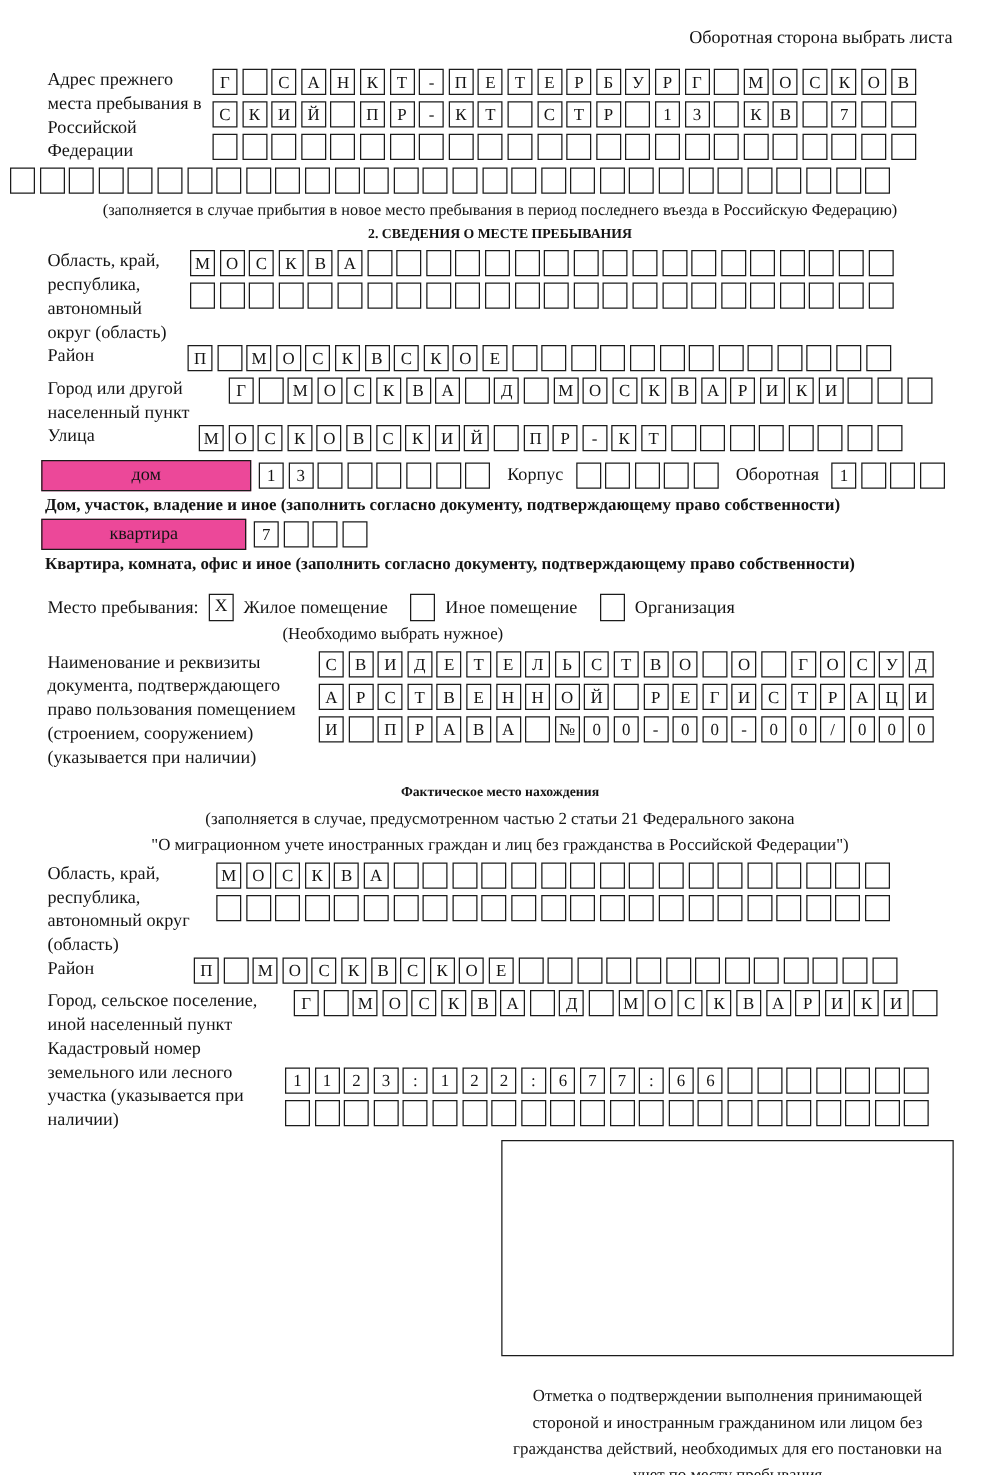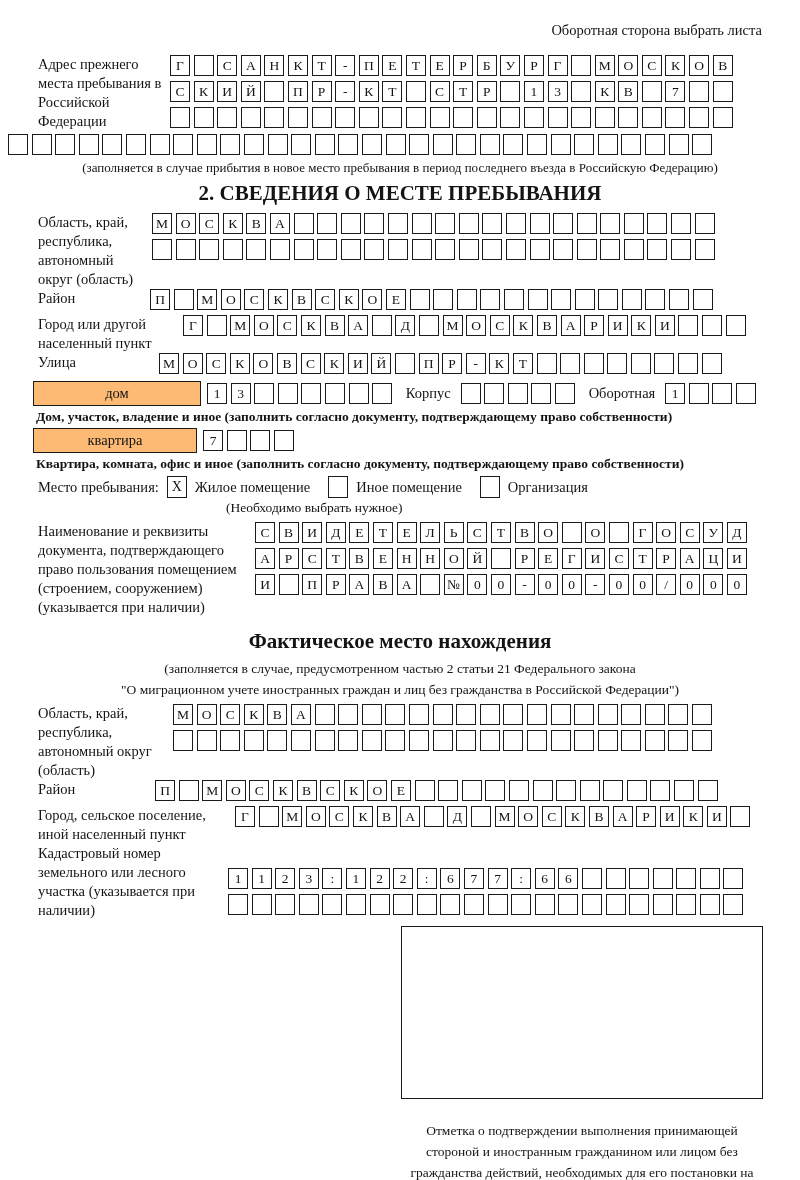--- a/index.html
+++ b/index.html
@@ -24,30 +24,30 @@
   .cellrow{display:flex;margin-bottom:5px;}
   .cellrow.inline{margin-bottom:0;}
   .cell{
     flex:0 0 18px;width:18px;height:19px;border:1.5px solid #1b1b1b;margin-right:3.6px;
     display:flex;align-items:center;justify-content:center;
     font-size:13.5px;line-height:1;background:#fff;
   }
   .full{margin-left:8px;margin-top:1px;}
   .cnote{text-align:center;font-size:13px;margin-top:1px;}
   .nl{font-size:13.5px;line-height:21px;margin-top:0;}
-  .sec-title{text-align:center;font-size:21px;font-weight:bold;margin:5px 0 7px 0;}
+  .sec-title{text-align:center;font-size:11px;font-weight:bold;margin:5px 0 7px 0;}
   .mt12{margin-top:12px;margin-bottom:4px;}
   .houserow{display:flex;align-items:center;margin:2px 0 3px 33px;}
   .named-box{border:1.6px solid #1b1b1b;height:25px;display:flex;align-items:center;justify-content:center;
-    font-size:14.5px;box-sizing:border-box;margin-right:6px;background:#fdba74;}
+    font-size:14.5px;box-sizing:border-box;margin-right:6px;background:#ec4899;}
   .wdom{width:168px;}
   .wkv{width:164px;}
   .ilabel{font-size:14.5px;margin:0 10px 0 10px;white-space:nowrap;}
   .lnote{font-size:13.5px;margin:0 0 3px 36px;font-weight:bold;}
-  .stayrow{display:flex;align-items:center;margin:4px 0 0 38px;font-size:14.5px;}
+  .stayrow{display:flex;align-items:center;margin:16px 0 0 38px;font-size:14.5px;}
   .staylabel{margin-right:8px;}
   .checkbox{width:20px;height:22px;border:1.6px solid #1b1b1b;display:flex;align-items:center;justify-content:center;
     font-size:14px;margin-right:8px;box-sizing:border-box;background:#fff;}
   .opt{margin-right:18px;}
   .selnote{font-size:13.5px;margin:2px 0 6px 226px;}
   .kadcells{margin-top:24px;}
   .stamp{margin:6px 0 0 401px;width:362px;height:173px;border:1.7px solid #1b1b1b;box-sizing:border-box;background:#fff;}
   .stamp-cap{margin:21px 0 0 401px;width:362px;text-align:center;font-size:13.5px;line-height:21px;}
 </style>
 </head>

